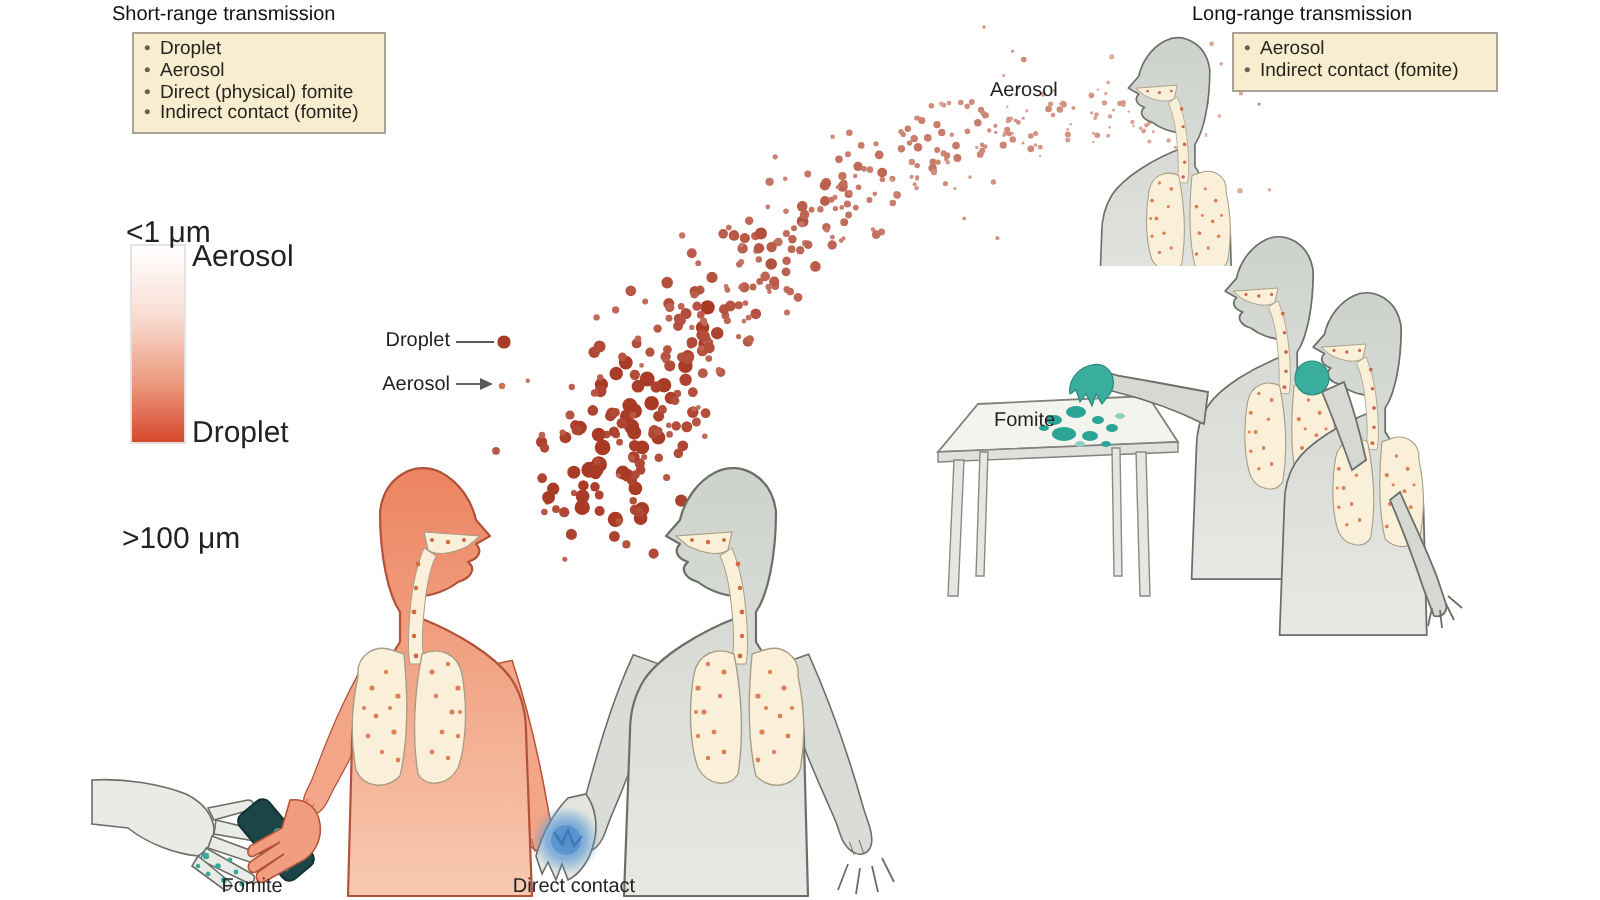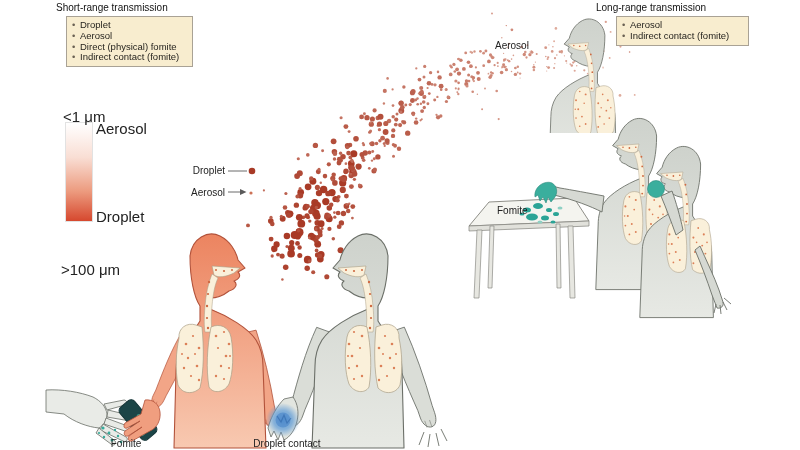--- a/index.html
+++ b/index.html
@@ -726,14 +726,14 @@
   <div class="lbl small" style="left:96px;top:120px;">Aerosol</div>
   <div class="lbl small" style="left:96px;top:208px;">Droplet</div>
   <div class="lbl small" style="left:61px;top:221px;margin-top:40px;">&gt;100 μm</div>
 
   <div class="lbl right" style="left:175px;top:165px;width:50px;">Droplet</div>
   <div class="lbl right" style="left:175px;top:187px;width:50px;">Aerosol</div>
 
   <div class="lbl" style="left:495px;top:40px;">Aerosol</div>
   <div class="lbl" style="left:497px;top:205px;">Fomite</div>
   <div class="lbl center" style="left:101px;top:438px;width:50px;">Fomite</div>
-  <div class="lbl center" style="left:247px;top:438px;width:80px;">Droplet contact</div>
+  <div class="lbl center" style="left:247px;top:438px;width:80px;">Direct contact</div>
 </div>
 
 </body></html>

